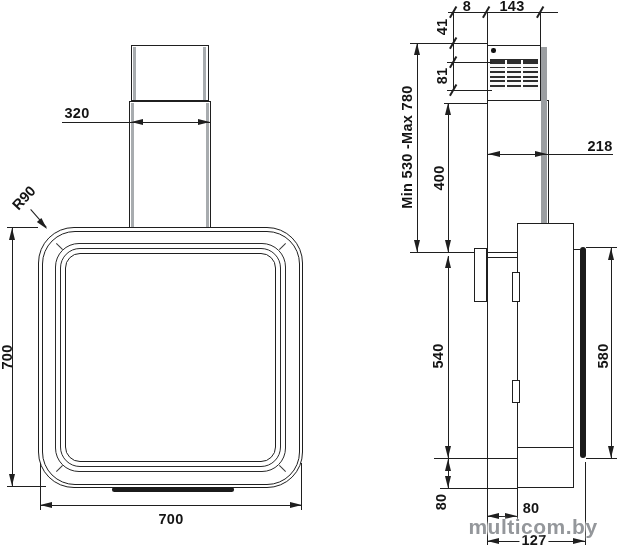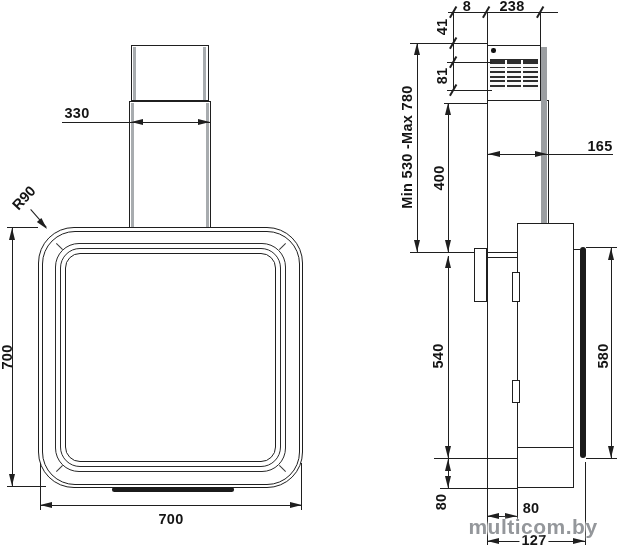--- a/index.html
+++ b/index.html
@@ -46,21 +46,21 @@
     <div class="rect" style="left:131px;top:45px;width:78px;height:56px;"></div>
     <i class="gb" style="left:133px;top:46.5px;width:3px;height:53px;"></i>
     <i class="gb" style="left:203px;top:46.5px;width:3px;height:53px;"></i>
     <div class="rect noBot" style="left:129px;top:101px;width:82px;height:127px;"></div>
     <i class="gb" style="left:131px;top:102.5px;width:3px;height:124px;"></i>
     <i class="gb" style="left:205.5px;top:102.5px;width:3px;height:124px;"></i>
 
     <i class="hl" style="left:62px;top:122px;width:149px;"></i>
     <i class="al" style="left:131px;top:118.5px;"></i>
     <i class="ar" style="left:198px;top:118.5px;"></i>
-    <div class="lb" style="left:77px;top:113px;">330</div>
+    <div class="lb" style="left:77px;top:113px;">320</div>
 
     <div class="rect" style="left:38px;top:227px;width:265px;height:261px;border-radius:36px;border-width:1.4px;"></div>
     <div class="rect" style="left:41.5px;top:230.5px;width:258px;height:254px;border-radius:33px;border-width:1.2px;"></div>
     <div class="rect" style="left:55px;top:243px;width:231px;height:229px;border-radius:24px;border-width:1px;border-color:#2a2a2a;"></div>
     <div class="rect" style="left:60px;top:248px;width:221px;height:219px;border-radius:20px;border-width:1px;border-color:#2a2a2a;"></div>
     <div class="rect" style="left:65px;top:253px;width:211px;height:209px;border-radius:15px;border-width:1.2px;"></div>
     <i class="dg" style="left:55px;top:246px;transform:rotate(45deg);"></i>
     <i class="dg" style="left:278px;top:246px;transform:rotate(-45deg);"></i>
     <i class="dg" style="left:55px;top:468px;transform:rotate(-45deg);"></i>
     <i class="dg" style="left:278px;top:468px;transform:rotate(45deg);"></i>
@@ -87,21 +87,21 @@
 
   <div>
 
     <i class="vl" style="left:487px;top:12px;height:533px;"></i>
 
     <i class="hl" style="left:448px;top:12px;width:110px;"></i>
     <i class="tk" style="left:486px;top:12px;"></i>
     <i class="tk" style="left:540px;top:12px;"></i>
     <i class="vl" style="left:540px;top:13px;height:32px;"></i>
     <div class="lb" style="left:467px;top:6px;">8</div>
-    <div class="lb" style="left:512px;top:6px;">238</div>
+    <div class="lb" style="left:512px;top:6px;">143</div>
 
     <div class="rect noBot" style="left:487px;top:100px;width:61.5px;height:124px;"></div>
     <i class="gb" style="left:541px;top:47px;width:6px;height:177px;background:#9b9ea1;"></i>
     <div class="rect" style="left:487px;top:45px;width:53.5px;height:55.5px;"></div>
     <div class="grille"></div>
     <i class="gsep" style="left:504.5px;top:60px;height:30px;"></i>
     <i class="gsep" style="left:520.5px;top:60px;height:30px;"></i>
     <i class="dot" style="left:491px;top:48px;"></i>
 
     <i class="vl" style="left:453px;top:12px;height:78px;"></i>
@@ -123,21 +123,21 @@
     <i class="vl" style="left:448px;top:103px;height:149px;"></i>
     <i class="au" style="left:444.5px;top:103px;"></i>
     <i class="ad" style="left:444.5px;top:240px;"></i>
     <i class="hl" style="left:444px;top:103px;width:43px;"></i>
     <div class="lbv" style="left:439px;top:178px;">400</div>
     <i class="hl" style="left:410px;top:252px;width:107px;"></i>
 
     <i class="hl" style="left:488px;top:154px;width:125px;"></i>
     <i class="al" style="left:488px;top:150.5px;"></i>
     <i class="ar" style="left:535px;top:150.5px;"></i>
-    <div class="lb" style="left:600px;top:146px;">165</div>
+    <div class="lb" style="left:600px;top:146px;">218</div>
 
     <div class="rect fill" style="left:517px;top:223px;width:57px;height:225px;"></div>
     <i class="hl" style="left:488px;top:257px;width:29px;"></i>
     <div class="rect fill" style="left:474px;top:248px;width:13px;height:54px;"></div>
     <div class="rect fill" style="left:512px;top:272px;width:8px;height:30px;"></div>
     <div class="rect fill" style="left:512px;top:380px;width:8px;height:23px;"></div>
     <div class="rect fill" style="left:517px;top:447px;width:57px;height:41px;"></div>
     <i class="hl" style="left:574px;top:249px;width:6px;"></i>
     <i class="glass" style="left:580px;top:247px;width:6px;height:211px;"></i>
 

